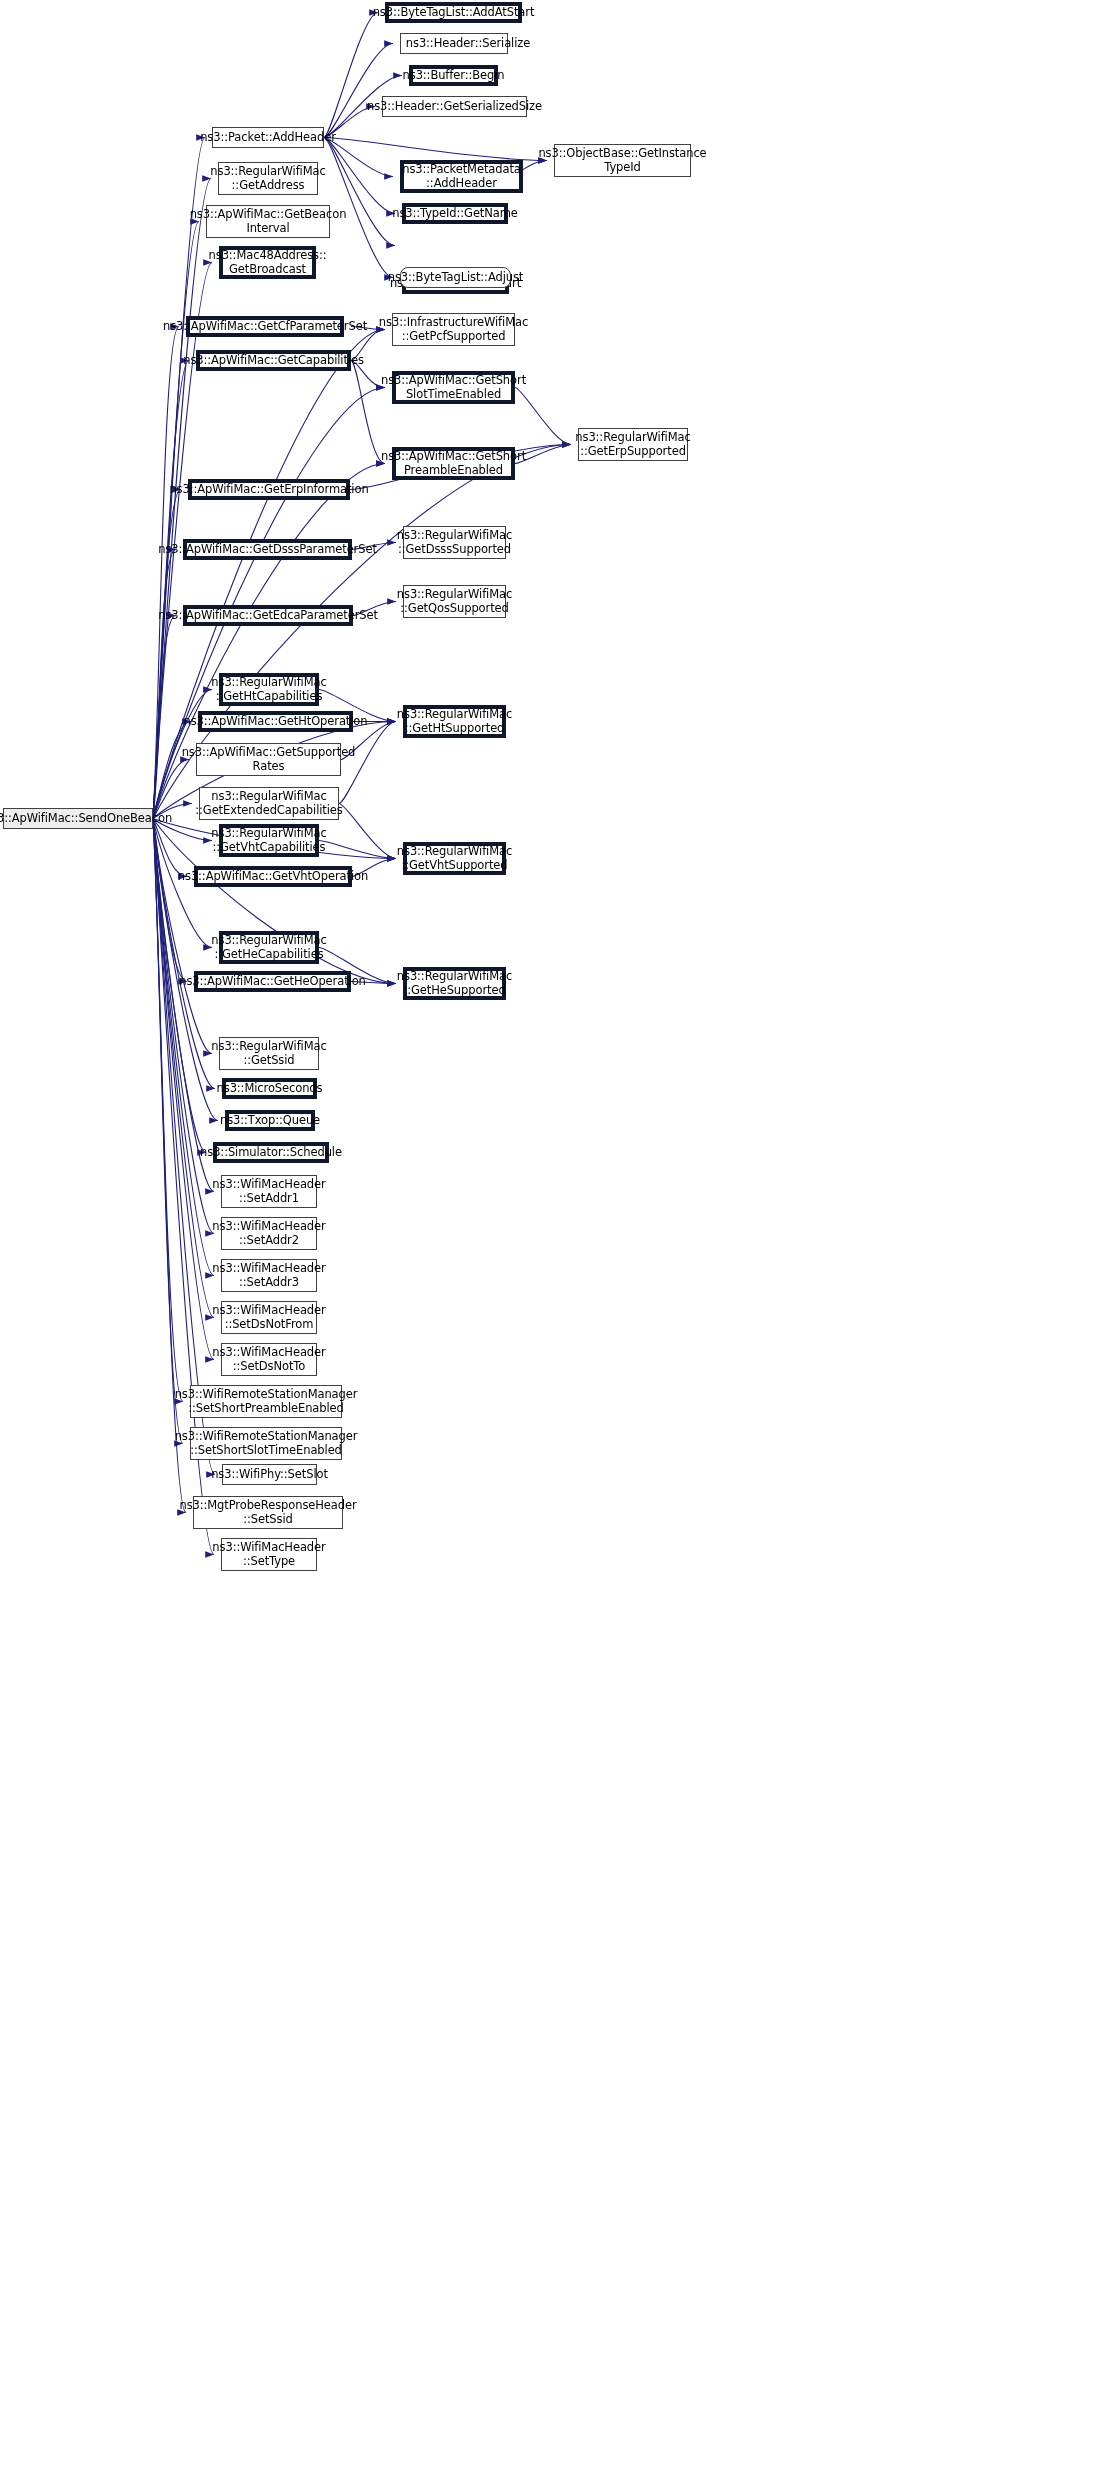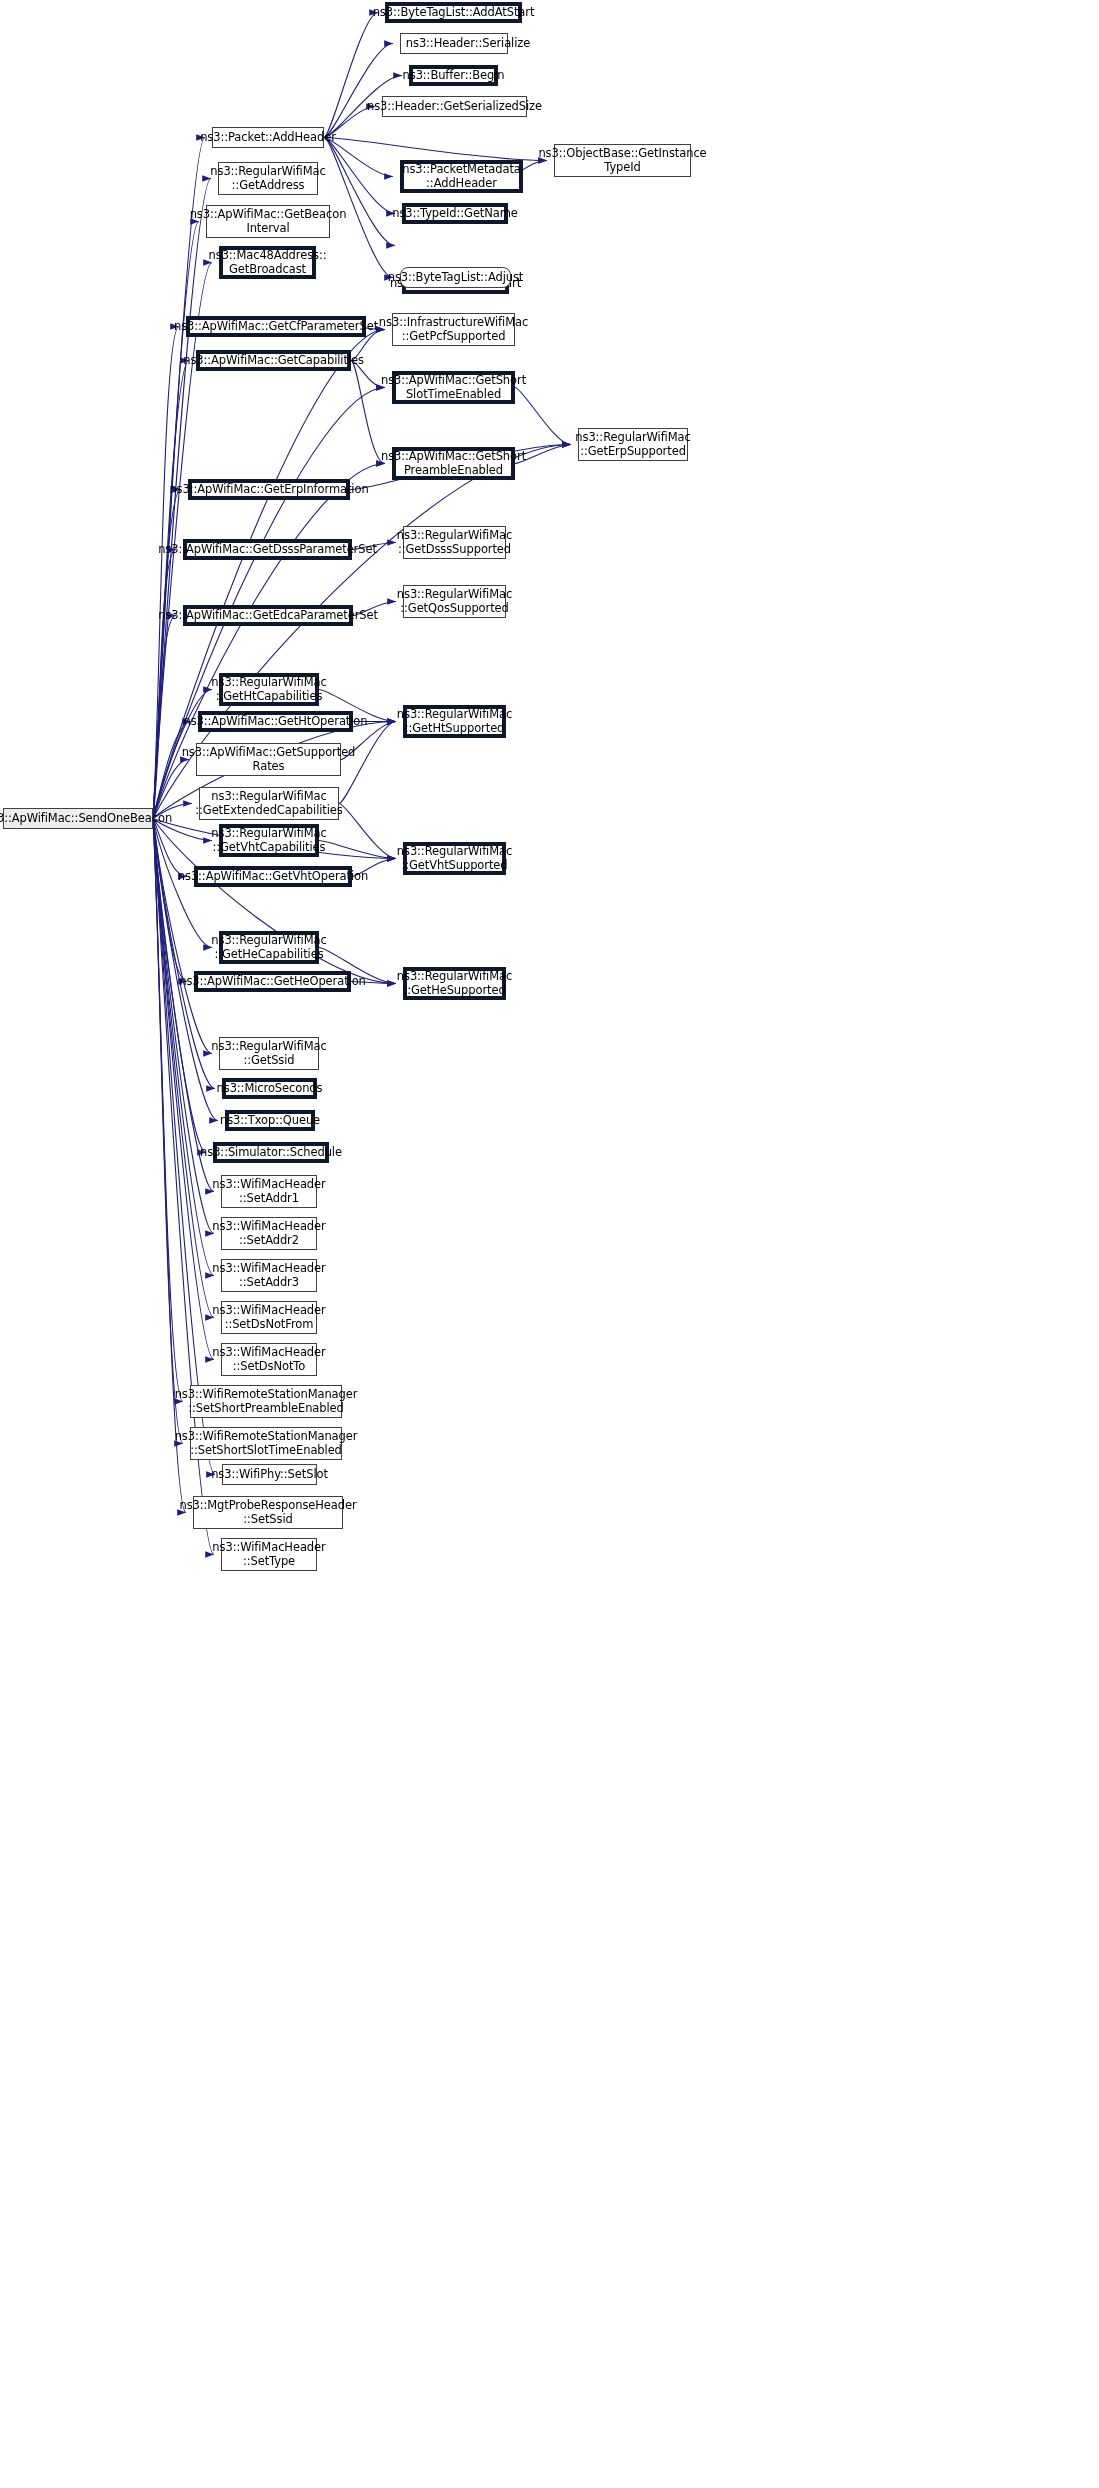--- a/index.html
+++ b/index.html
@@ -116,21 +116,21 @@
 ::AddHeader</div>
       <div class="node red" style="left: 402px; top: 203px; width: 106px; height: 21px;">ns3::TypeId::GetName</div>
       <div class="node red" style="left: 402px; top: 235px; width: 107px; height: 21px; margin-top: 38px;">ns3::Buffer::AddAtStart</div>
       <div class="node" style="left: 400px; top: 267px; width: 111px; height: 21px; border-radius: 8px;">ns3::ByteTagList::Adjust</div>
       <div class="node thick" style="left: 218px; top: 162px; width: 100px; height: 33px;">ns3::RegularWifiMac
 ::GetAddress</div>
       <div class="node" style="left: 206px; top: 205px; width: 124px; height: 33px;">ns3::ApWifiMac::GetBeacon
 Interval</div>
       <div class="node red" style="left: 219px; top: 246px; width: 97px; height: 33px;">ns3::Mac48Address::
 GetBroadcast</div>
-      <div class="node red" style="left: 186px; top: 316px; width: 180px; height: 21px;">ns3::ApWifiMac::GetCfParameterSet</div>
+      <div class="node red" style="left: 186px; top: 316px; width: 158px; height: 21px;">ns3::ApWifiMac::GetCfParameterSet</div>
       <div class="node red" style="left: 196px; top: 350px; width: 155px; height: 21px;">ns3::ApWifiMac::GetCapabilities</div>
       <div class="node thick" style="left: 392px; top: 313px; width: 123px; height: 33px;">ns3::InfrastructureWifiMac
 ::GetPcfSupported</div>
       <div class="node red" style="left: 392px; top: 371px; width: 123px; height: 33px;">ns3::ApWifiMac::GetShort
 SlotTimeEnabled</div>
       <div class="node thick" style="left: 578px; top: 428px; width: 110px; height: 33px;">ns3::RegularWifiMac
 ::GetErpSupported</div>
       <div class="node red" style="left: 392px; top: 447px; width: 123px; height: 33px;">ns3::ApWifiMac::GetShort
 PreambleEnabled</div>
       <div class="node red" style="left: 188px; top: 479px; width: 162px; height: 21px;">ns3::ApWifiMac::GetErpInformation</div>

